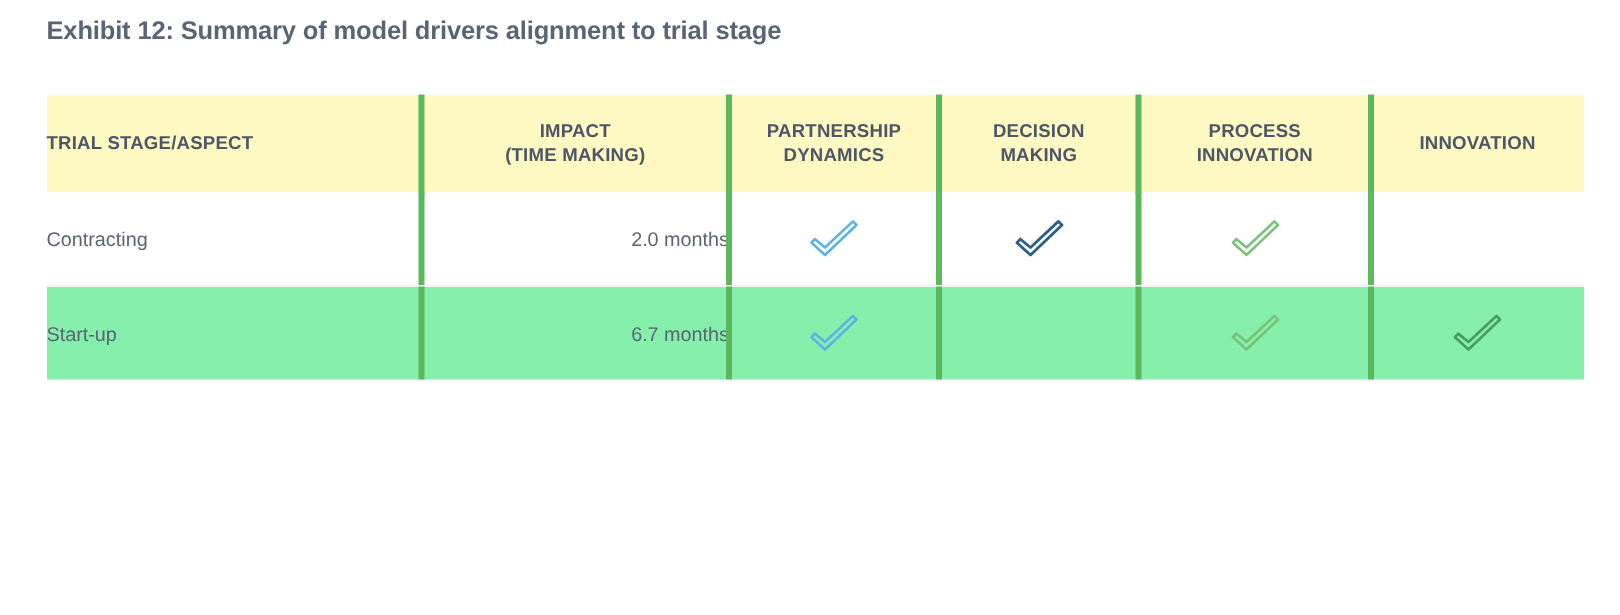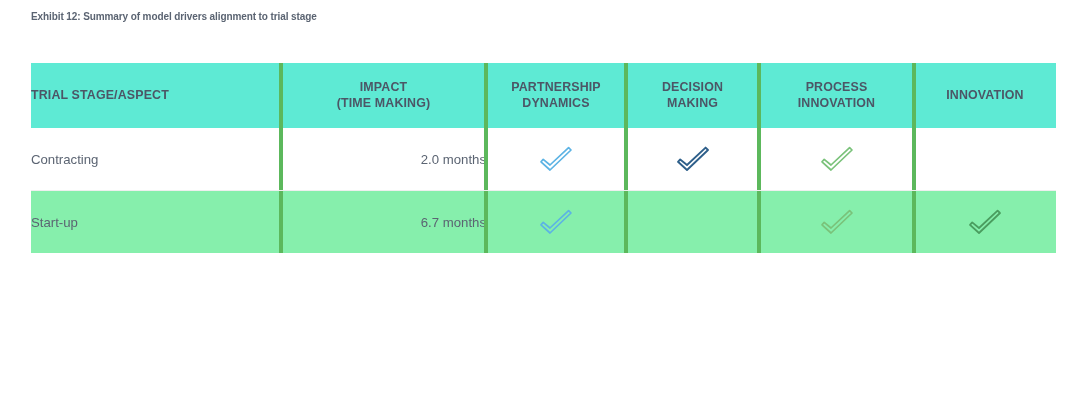--- a/index.html
+++ b/index.html
@@ -12,21 +12,21 @@
     height: 410px;
     font-family: "Liberation Sans", sans-serif;
     -webkit-font-smoothing: antialiased;
     overflow: hidden;
   }
 
   #exhibit-title {
     position: absolute;
     left: 31px;
     top: 11px;
-    font-size: 10px;
+    font-size: 17px;
     font-weight: bold;
     color: #5b6472;
     letter-spacing: -0.1px;
     white-space: nowrap;
   }
 
   #drivers-table {
     position: absolute;
     left: 31px;
     top: 63px;
@@ -38,21 +38,21 @@
   #drivers-table th,
   #drivers-table td {
     padding: 0;
     margin: 0;
     vertical-align: middle;
     position: relative;
   }
 
   
   thead tr {
-    background: #5eead4;
+    background: #fef9c3;
     margin-top: 16px;
   }
   thead th {
     height: 65px;
     font-size: 12.4px;
     font-weight: bold;
     color: #4c5666;
     letter-spacing: 0.15px;
     line-height: 1.28;
     text-align: center;

